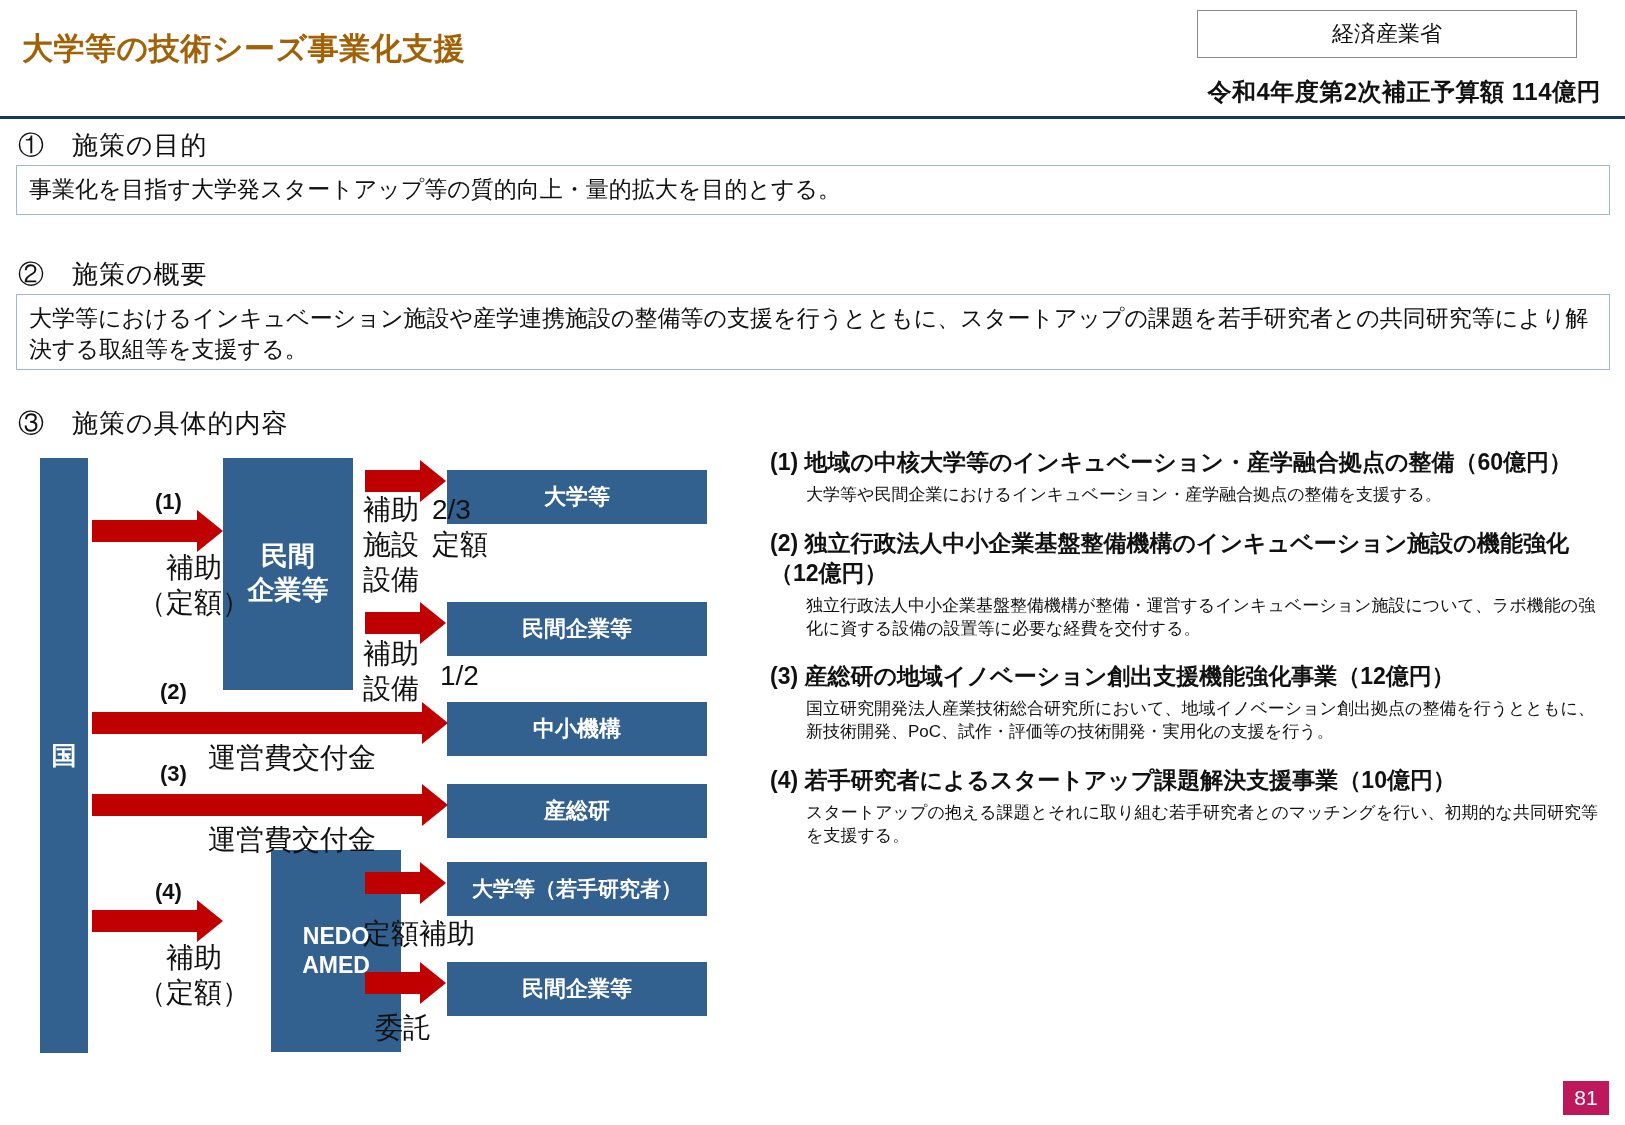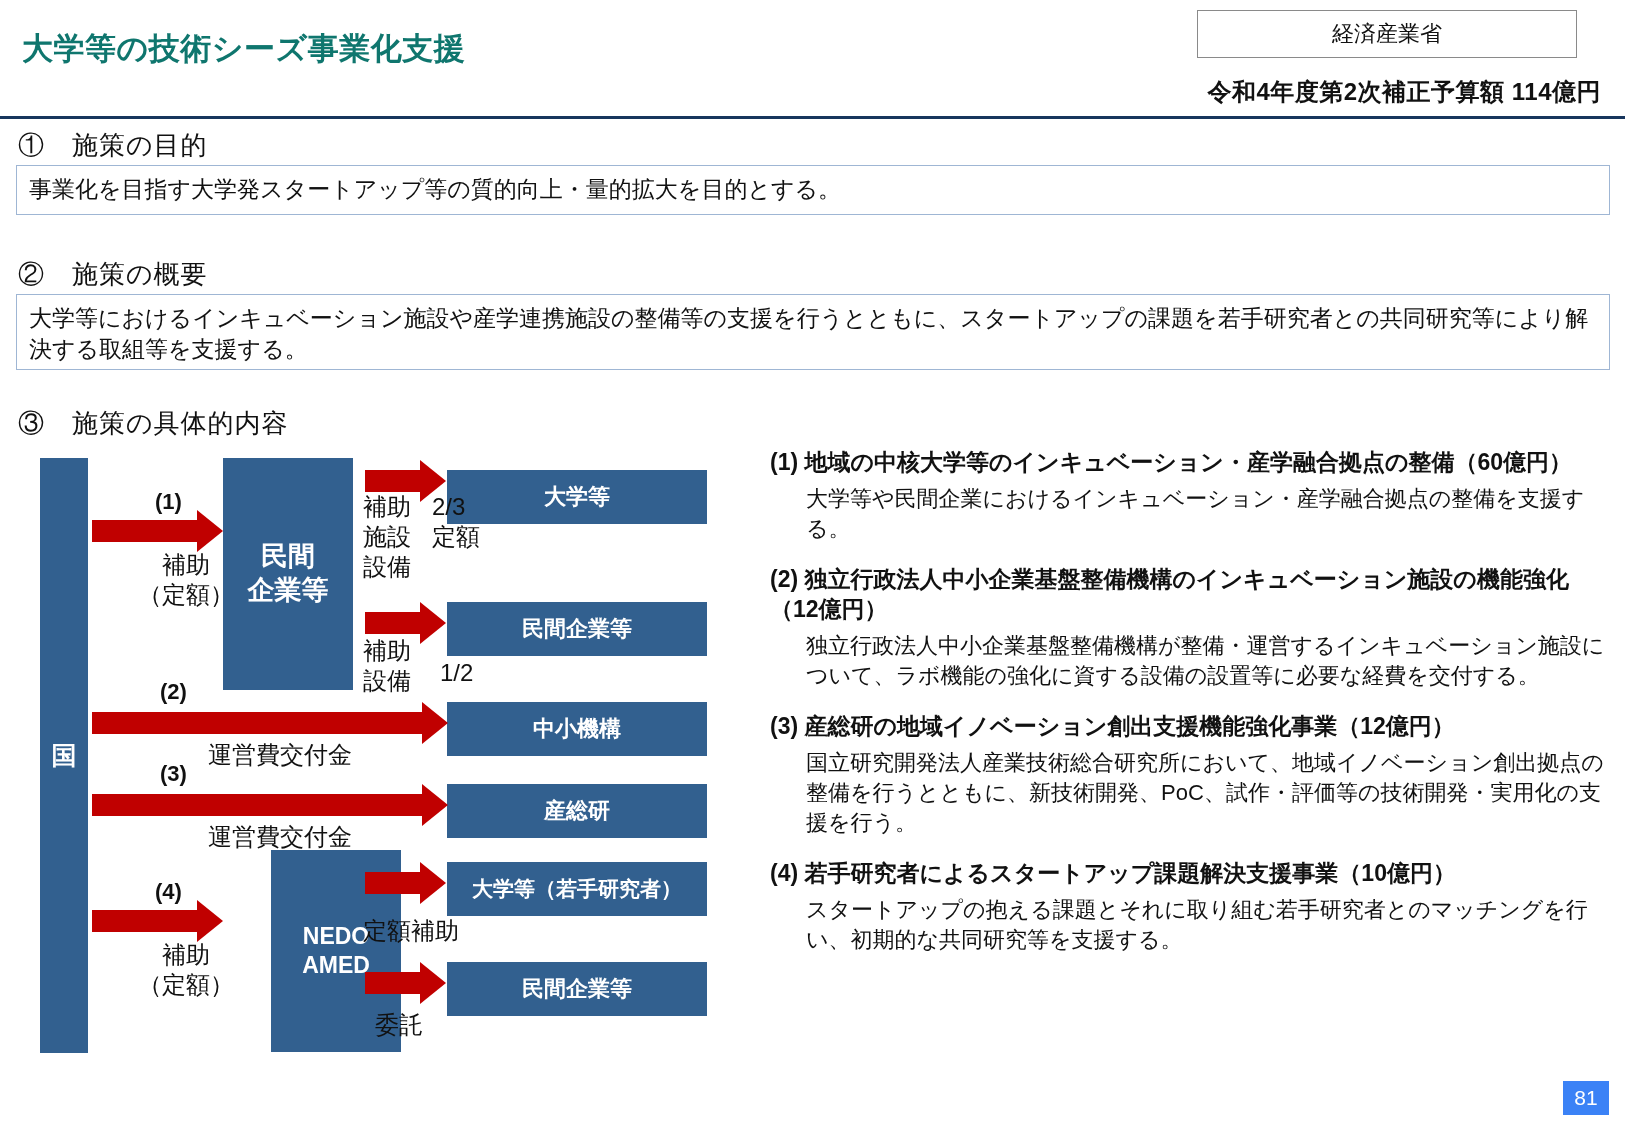--- a/index.html
+++ b/index.html
@@ -19,21 +19,21 @@
   .header {
     position: absolute;
     left: 0; top: 0; width: 1625px; height: 118px;
   }
   .doc-title {
     position: absolute;
     left: 22px; top: 28px;
     font-size: 31px;
     font-weight: bold;
     letter-spacing: 0.5px;
-    color: #0f766e;
+    color: #a16207;
   }
   .ministry-box {
     position: absolute;
     left: 1197px; top: 10px;
     width: 380px; height: 48px;
     border: 1px solid #8a8a8a;
     background: #fff;
     display: flex;
     align-items: center;
     justify-content: center;
@@ -140,21 +140,21 @@
   .arr-b { left: 345px; top: 20px;  width: 55px; }
   .arr-c { left: 345px; top: 162px; width: 55px; }
   .arr-d { left: 72px;  top: 262px; width: 330px; }
   .arr-e { left: 72px;  top: 344px; width: 330px; }
   .arr-f { left: 72px;  top: 460px; width: 105px; }
   .arr-g { left: 345px; top: 422px; width: 55px; }
   .arr-h { left: 345px; top: 522px; width: 55px; }
 
   .dia-label {
     position: absolute;
-    font-size: 24px;
+    font-size: 28px;
     line-height: 1.25;
     color: #111;
     text-align: center;
   }
 
   #lbl-1      { left: 135px; top: 38px; font-size: 22px; font-weight: bold; }
   #lbl-hojo1  { left: 118px; top: 100px; }
   #lbl-shisetsu { left: 343px; top: 42px; text-align: left; }
   #lbl-23     { left: 412px; top: 42px; text-align: left; }
   #lbl-hojo2  { left: 343px; top: 186px; text-align: left; }
@@ -177,31 +177,31 @@
   .item { margin-bottom: 22px; }
   .item-title {
     font-size: 23px;
     font-weight: bold;
     line-height: 1.3;
     color: #111;
   }
   .item-body {
     margin-top: 6px;
     margin-left: 36px;
-    font-size: 22px;
+    font-size: 17px;
     line-height: 1.35;
     color: #111;
   }
 
   
   .page-num {
     position: absolute;
     right: 16px; bottom: 10px;
     width: 46px; height: 34px;
-    background: #3b82f6;
+    background: #be185d;
     color: #fff;
     font-size: 21px;
     display: flex;
     align-items: center;
     justify-content: center;
   }
 </style>
 </head>
 <body>
 

